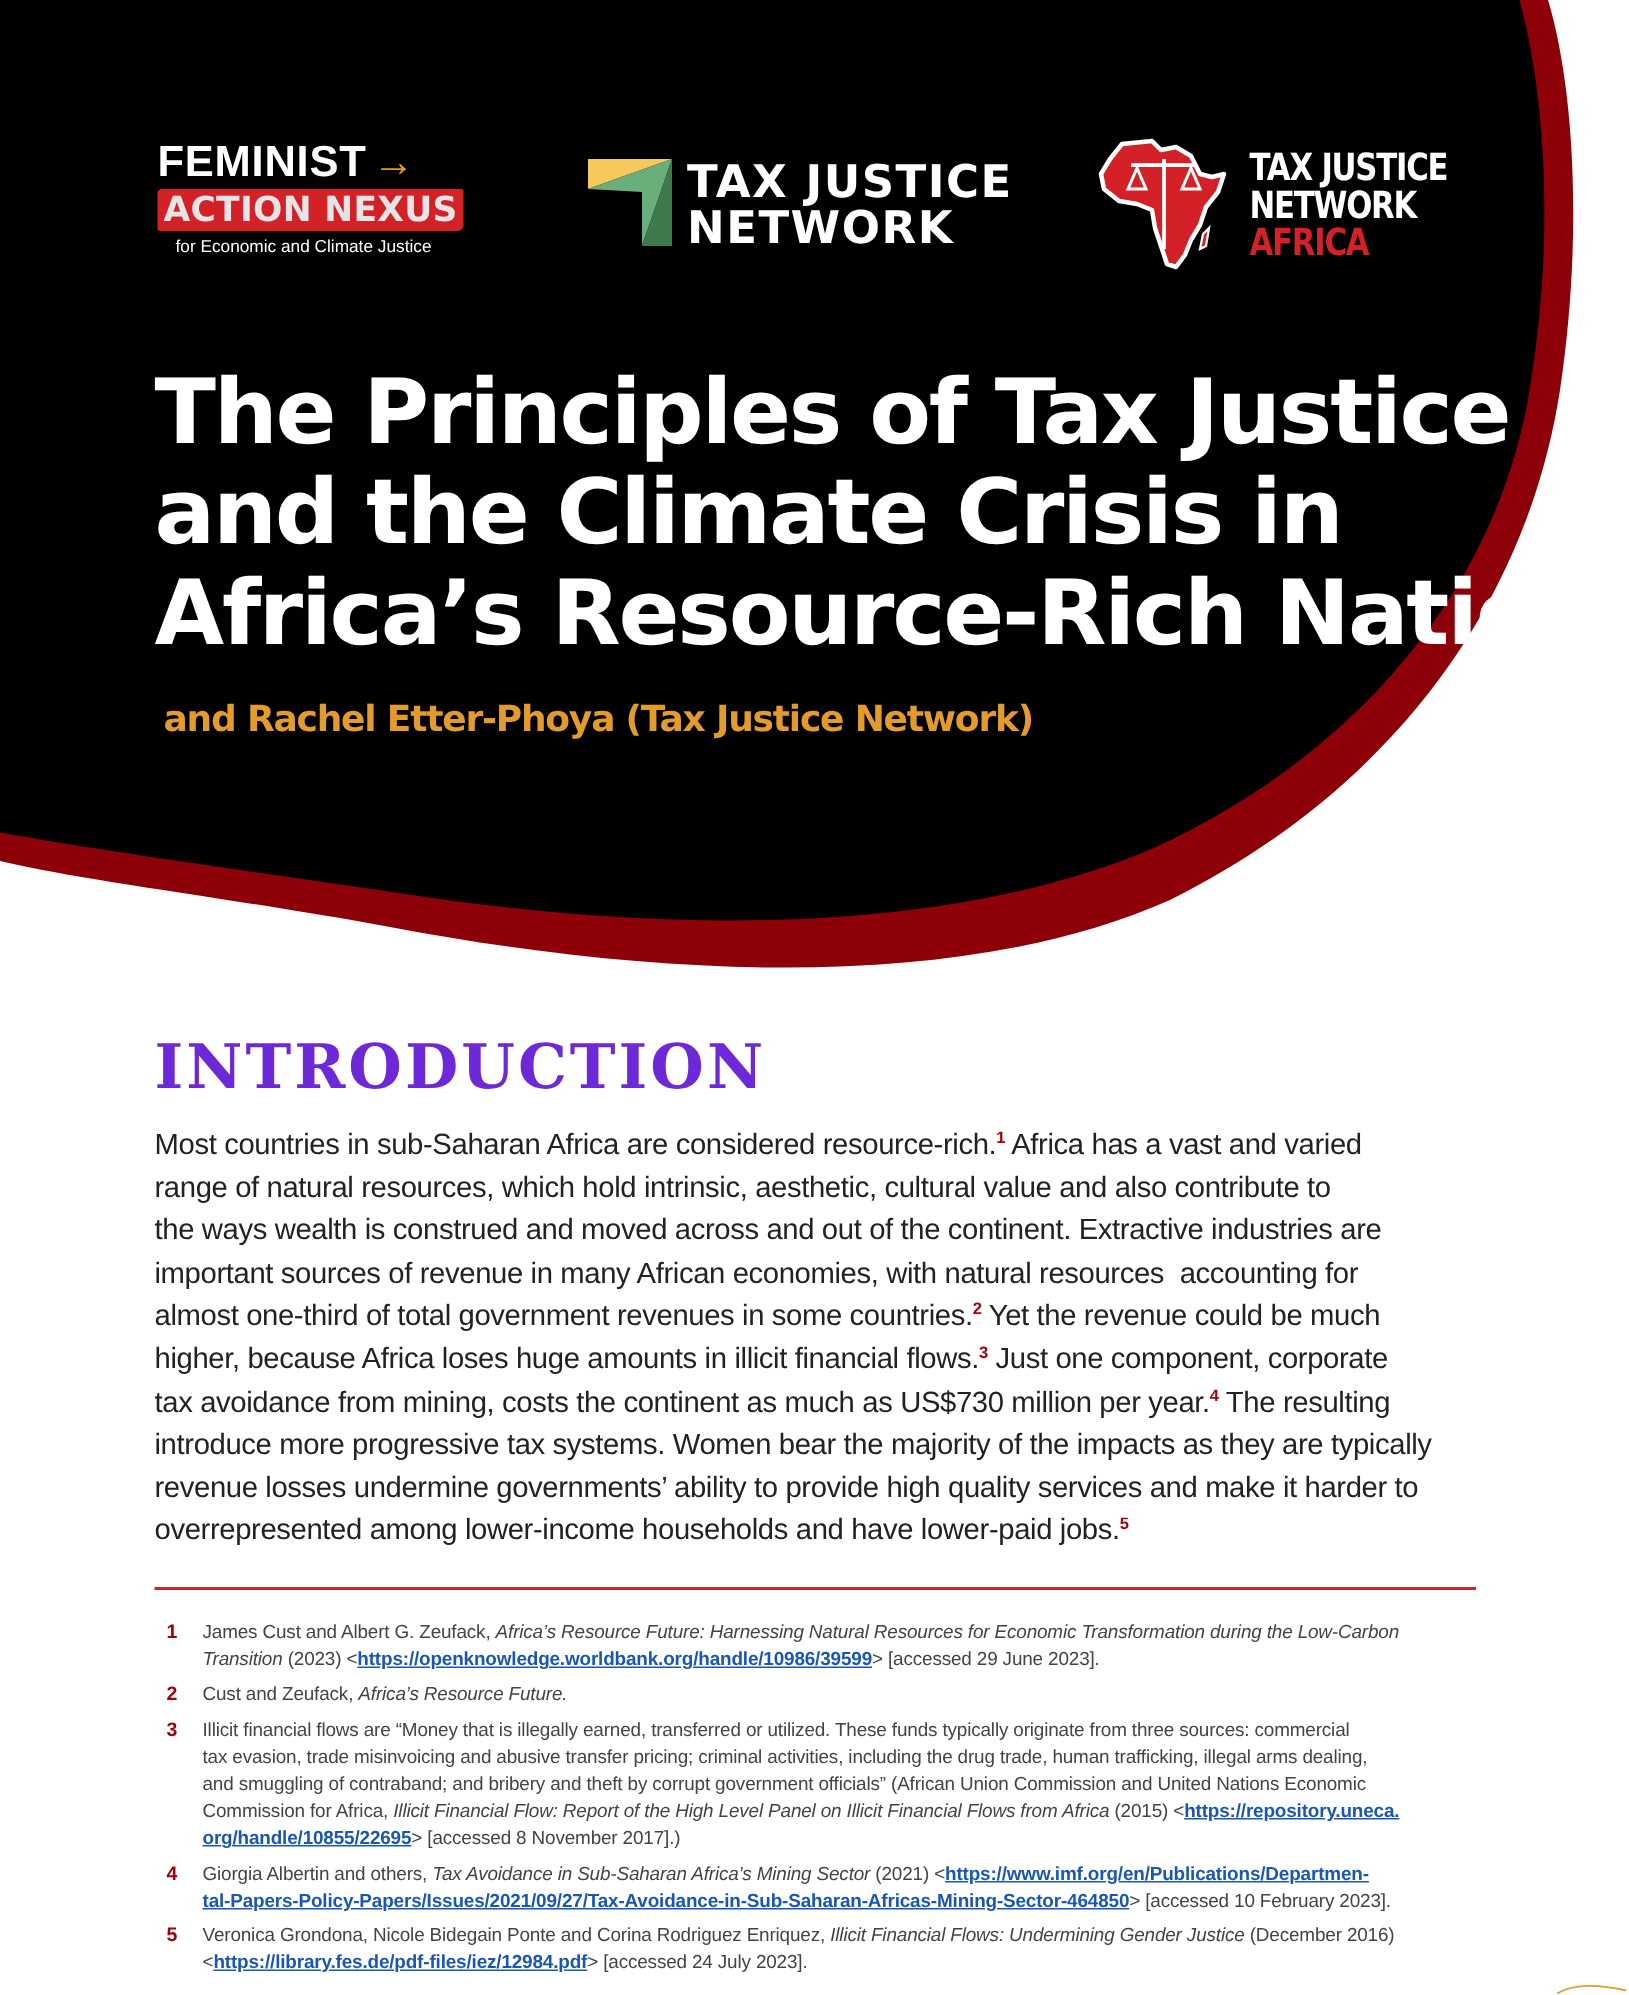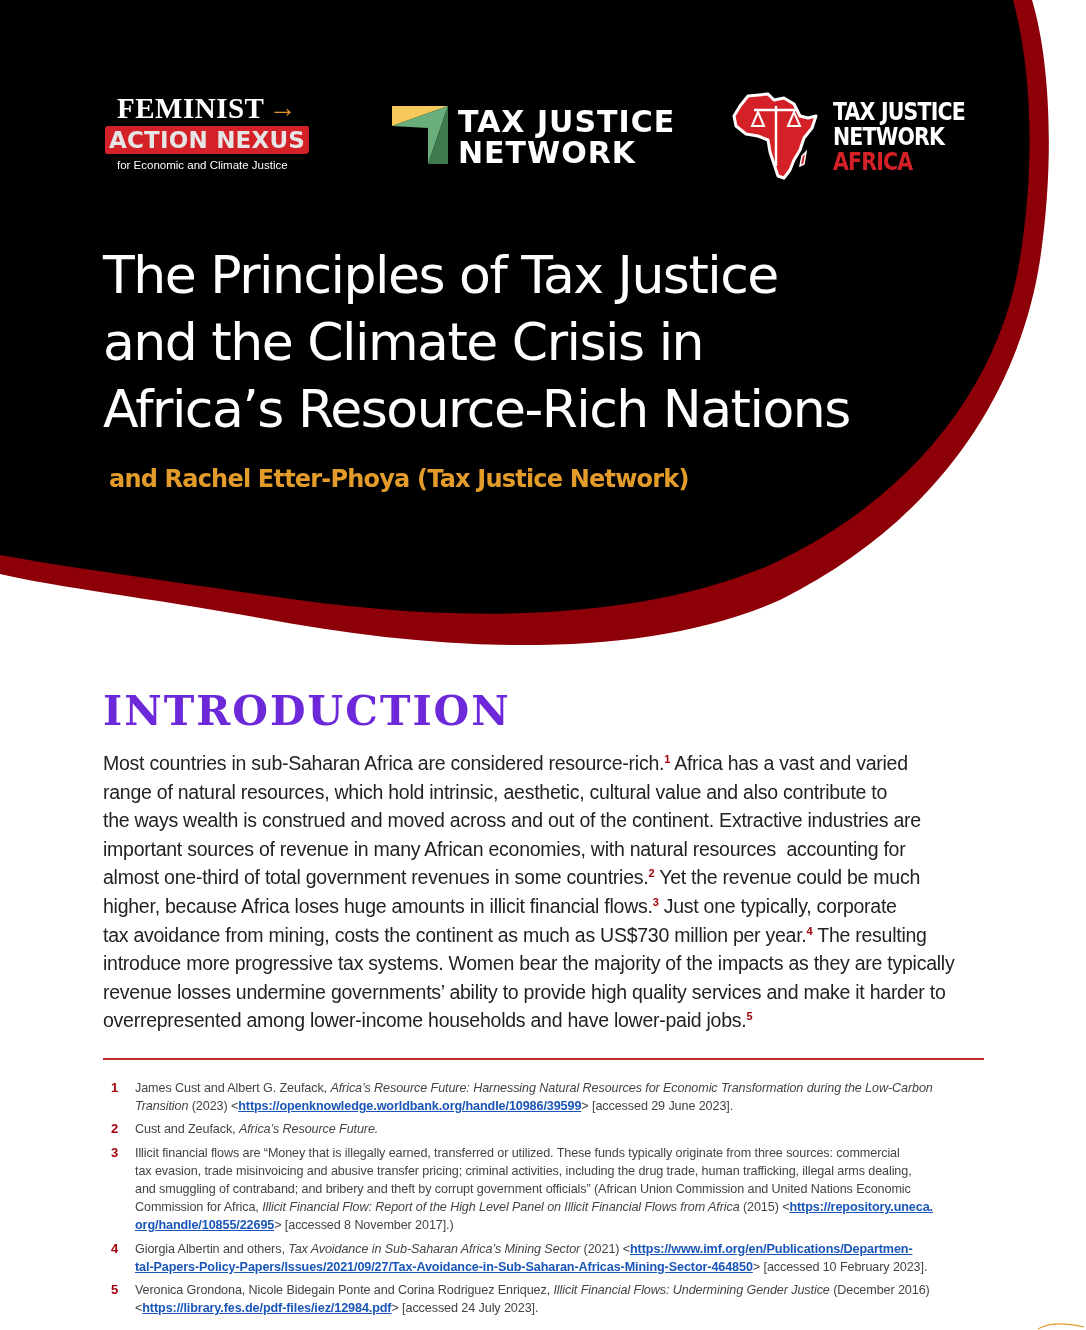--- a/index.html
+++ b/index.html
@@ -4,42 +4,42 @@
 <style>
   html, body { margin: 0; padding: 0; background: #ffffff; }
   body { width: 1086px; height: 1330px; position: relative; overflow: hidden;
          font-family: "Liberation Sans", "DejaVu Sans", sans-serif; color: #222; }
   .header-shape { position: absolute; left: 0; top: 0; width: 1086px; height: 670px; z-index: 0; }
   .layer { position: absolute; z-index: 1; }
 
   
   .fan { left: 105px; top: 92px; width: 215px; }
   .fan-line1 { display: flex; align-items: center; color: #fff; font-weight: 900; font-size: 29px;
-               letter-spacing: 0.5px; line-height: 32px; font-family: Liberation Serif, serif; margin-left: 12px; }
+               letter-spacing: 0.5px; line-height: 32px; font-family: Liberation Sans, sans-serif; }
   .fan-arrow { color: #e0962a; font-size: 28px; margin-left: 4px; font-weight: 900; }
   .fan-line2 { display: inline-block; margin-top: 2px; background: #d42027; color: #e5e5e5; font-weight: 900;
                font-size: 23px; line-height: 28px; padding: 0 4px; font-family: "DejaVu Sans", sans-serif;
                border-radius: 3px 2px 4px 2px; letter-spacing: 0.2px; }
   .fan-line3 { color: #fff; font-size: 11.5px; margin-top: 5px; margin-left: 12px; }
 
   .tjn { left: 392px; top: 106px; display: flex; align-items: flex-start; }
   .tjn-mark { width: 56px; height: 58px; margin-right: 10px; }
   .tjn-text { color: #fff; font-weight: 900; font-size: 30px; line-height: 31px; letter-spacing: 1px;
               font-family: "DejaVu Sans", sans-serif; }
 
   .tjna { left: 728px; top: 90px; display: flex; align-items: center; }
   .tjna-mark { width: 95px; height: 92px; }
   .tjna-text { margin-left: 10px; font-family: "DejaVu Sans", sans-serif; font-weight: 700;
                font-size: 25px; line-height: 25px; letter-spacing: -1px; transform: scaleX(0.82);
                transform-origin: left center; }
   .tjna-text .w { color: #fff; display: block; }
   .tjna-text .r { color: #d42027; display: block; }
 
-  .title { left: 103px; top: 242px; width: 780px; color: #ffffff; font-weight: 400;
-           font-size: 52px; line-height: 67px; letter-spacing: -1.5px; font-family: "DejaVu Sans", sans-serif; }
+  .title { left: 103px; top: 242px; width: 780px; color: #ffffff; font-weight: 700;
+           font-size: 60px; line-height: 67px; letter-spacing: -1.5px; font-family: "DejaVu Sans", sans-serif; }
   .title span { display: block; white-space: nowrap; }
   .authors { left: 109px; top: 463px; color: #e39b2a; font-weight: 700; font-size: 24px; line-height: 32px;
              letter-spacing: -0.8px; font-family: "DejaVu Sans", sans-serif; }
   .authors span { display: block; white-space: nowrap; }
 
   .intro-heading { left: 103px; top: 686px; color: #6d28d9; font-family: "DejaVu Serif", serif;
                    font-weight: 900; font-size: 41px; letter-spacing: 2px; line-height: 50px; }
 
   .body-text { left: 103px; top: 749px; width: 890px; font-size: 19.5px; line-height: 28.6px; color: #222;
                letter-spacing: -0.25px; }
@@ -113,21 +113,21 @@
 </div>
 
 <h2 class="layer intro-heading" style="margin:0">INTRODUCTION</h2>
 
 <div class="layer body-text">
   <span class="ln"><span>Most countries in sub-Saharan Africa are considered resource-rich.</span><sup class="fn">1</sup><span> Africa has a vast and varied</span></span>
   <span class="ln">range of natural resources, which hold intrinsic, aesthetic, cultural value and also contribute to</span>
   <span class="ln">the ways wealth is construed and moved across and out of the continent. Extractive industries are</span>
   <span class="ln" style="white-space:pre">important sources of revenue in many African economies, with natural resources  accounting for</span>
   <span class="ln"><span>almost one-third of total government revenues in some countries.</span><sup class="fn">2</sup><span> Yet the revenue could be much</span></span>
-  <span class="ln"><span>higher, because Africa loses huge amounts in illicit financial flows.</span><sup class="fn">3</sup><span> Just one typically, corporate</span></span>
+  <span class="ln"><span>higher, because Africa loses huge amounts in illicit financial flows.</span><sup class="fn">3</sup><span> Just one component, corporate</span></span>
   <span class="ln"><span>tax avoidance from mining, costs the continent as much as US$730 million per year.</span><sup class="fn">4</sup><span> The resulting</span></span>
   <span class="ln">introduce more progressive tax systems. Women bear the majority of the impacts as they are typically</span>
   <span class="ln">revenue losses undermine governments’ ability to provide high quality services and make it harder to</span>
   <span class="ln"><span>overrepresented among lower-income households and have lower-paid jobs.</span><sup class="fn">5</sup></span>
 </div>
 
 <div class="divider"></div>
 
 <div class="layer footnotes">
   <div class="fn-item">

